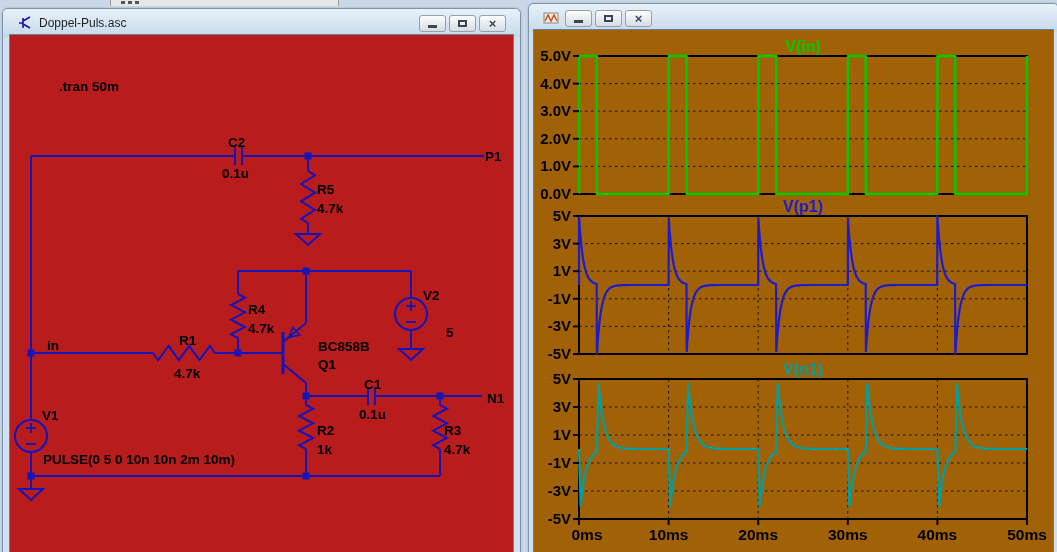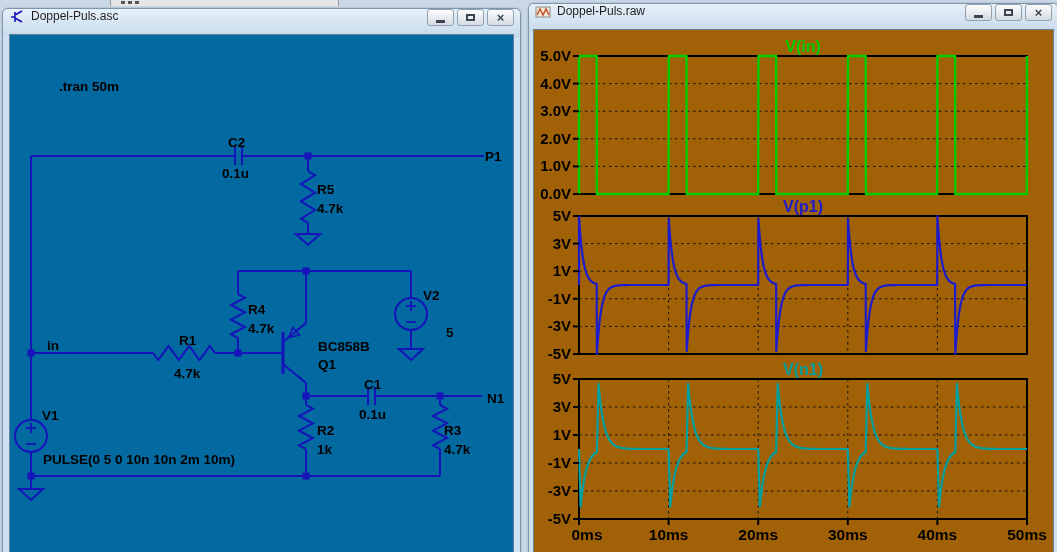--- a/index.html
+++ b/index.html
@@ -5,34 +5,34 @@
   html,body{margin:0;padding:0;}
   body{
     position:relative;width:1057px;height:552px;overflow:hidden;
     background:#c9d7e6;font-family:"Liberation Sans",sans-serif;
   }
   .frag{position:absolute;left:110px;top:0;width:227px;height:6px;
     background:#e6e6e6;border-left:1px solid #9a9a9a;border-right:1px solid #9a9a9a;}
   .frag .mark{position:absolute;top:1px;width:4px;height:3px;background:#555;}
   .window{position:absolute;background:#cfe0f0;border:1px solid #7d96ae;
     border-radius:6px 6px 0 0;box-shadow:0 0 2px rgba(0,0,0,.25);}
-  .titlebar{height:28px;display:flex;align-items:flex-start;padding:0 6px;
+  .titlebar{height:28px;display:flex;align-items:center;padding:0 14px;
     background:linear-gradient(#e7f1fa,#c6d9ea);border-radius:5px 5px 0 0;}
   .titlebar .wicon{width:16px;height:16px;margin-right:6px;flex:0 0 auto;}
   .titlebar .ttext{font-size:12px;color:#1f1f1f;white-space:nowrap;flex:1 1 auto;}
   .btns{display:flex;gap:3px;}
   .wbtn{width:27px;height:17px;border:1px solid #93a1ae;border-radius:3px;
     background:linear-gradient(#fdfdfd,#d4dce3);display:flex;align-items:center;justify-content:center;
     box-sizing:border-box;}
   .wbtn .mn{width:9px;height:3px;background:#3c4650;margin-top:7px;}
   .wbtn .mx{width:9px;height:7px;border:2px solid #3c4650;box-sizing:border-box;background:transparent;}
   .wbtn .cl{font-size:13px;font-weight:bold;color:#3c4650;line-height:1;}
   .client{position:absolute;border:1px solid #63819e;overflow:hidden;}
   .client svg{position:absolute;}
-  #lclient{left:6px;top:25px;right:6px;bottom:0;background:#0369a1;text-align:right;}
+  #lclient{left:6px;top:25px;right:6px;bottom:0;background:#b91c1c;text-align:right;}
   #rclient{left:4px;top:25px;right:4px;bottom:0;background:#a16207;}
 </style>
 </head>
 <body>
 
 <div class="frag">
   <span class="mark" style="left:10px"></span>
   <span class="mark" style="left:17px"></span>
   <span class="mark" style="left:24px"></span>
 </div>
@@ -139,21 +139,20 @@
       </svg>
   </div>
 </div>
 
 <div class="window" style="left:528px;top:3px;width:529px;height:549px;">
   <div class="titlebar">
     <svg class="wicon" viewBox="0 0 16 16">
       <rect x="1" y="3" width="14" height="10" fill="#f5e9d7" stroke="#8a8a8a" stroke-width="1"></rect>
       <path d="M2 11 L5 5 L8 11 L11 5 L14 11" stroke="#c05030" stroke-width="1.5" fill="none"></path>
     </svg>
-    <span class="ttext">Doppel-Puls.raw</span>
     <span class="btns">
       <span class="wbtn">
           <span class="mn"></span>
         </span>
       <span class="wbtn">
           <span class="mx"></span>
         </span>
       <span class="wbtn">
           <span class="cl">×</span>
         </span>

